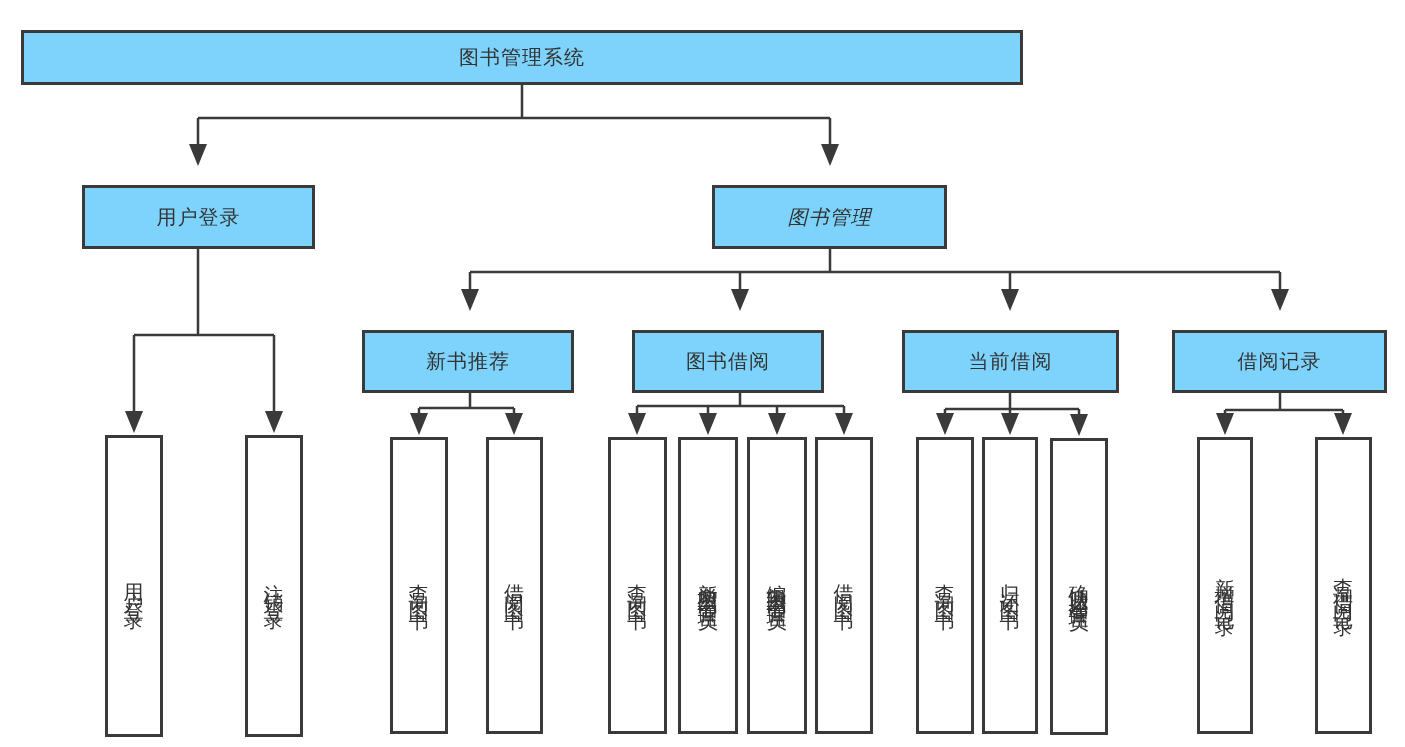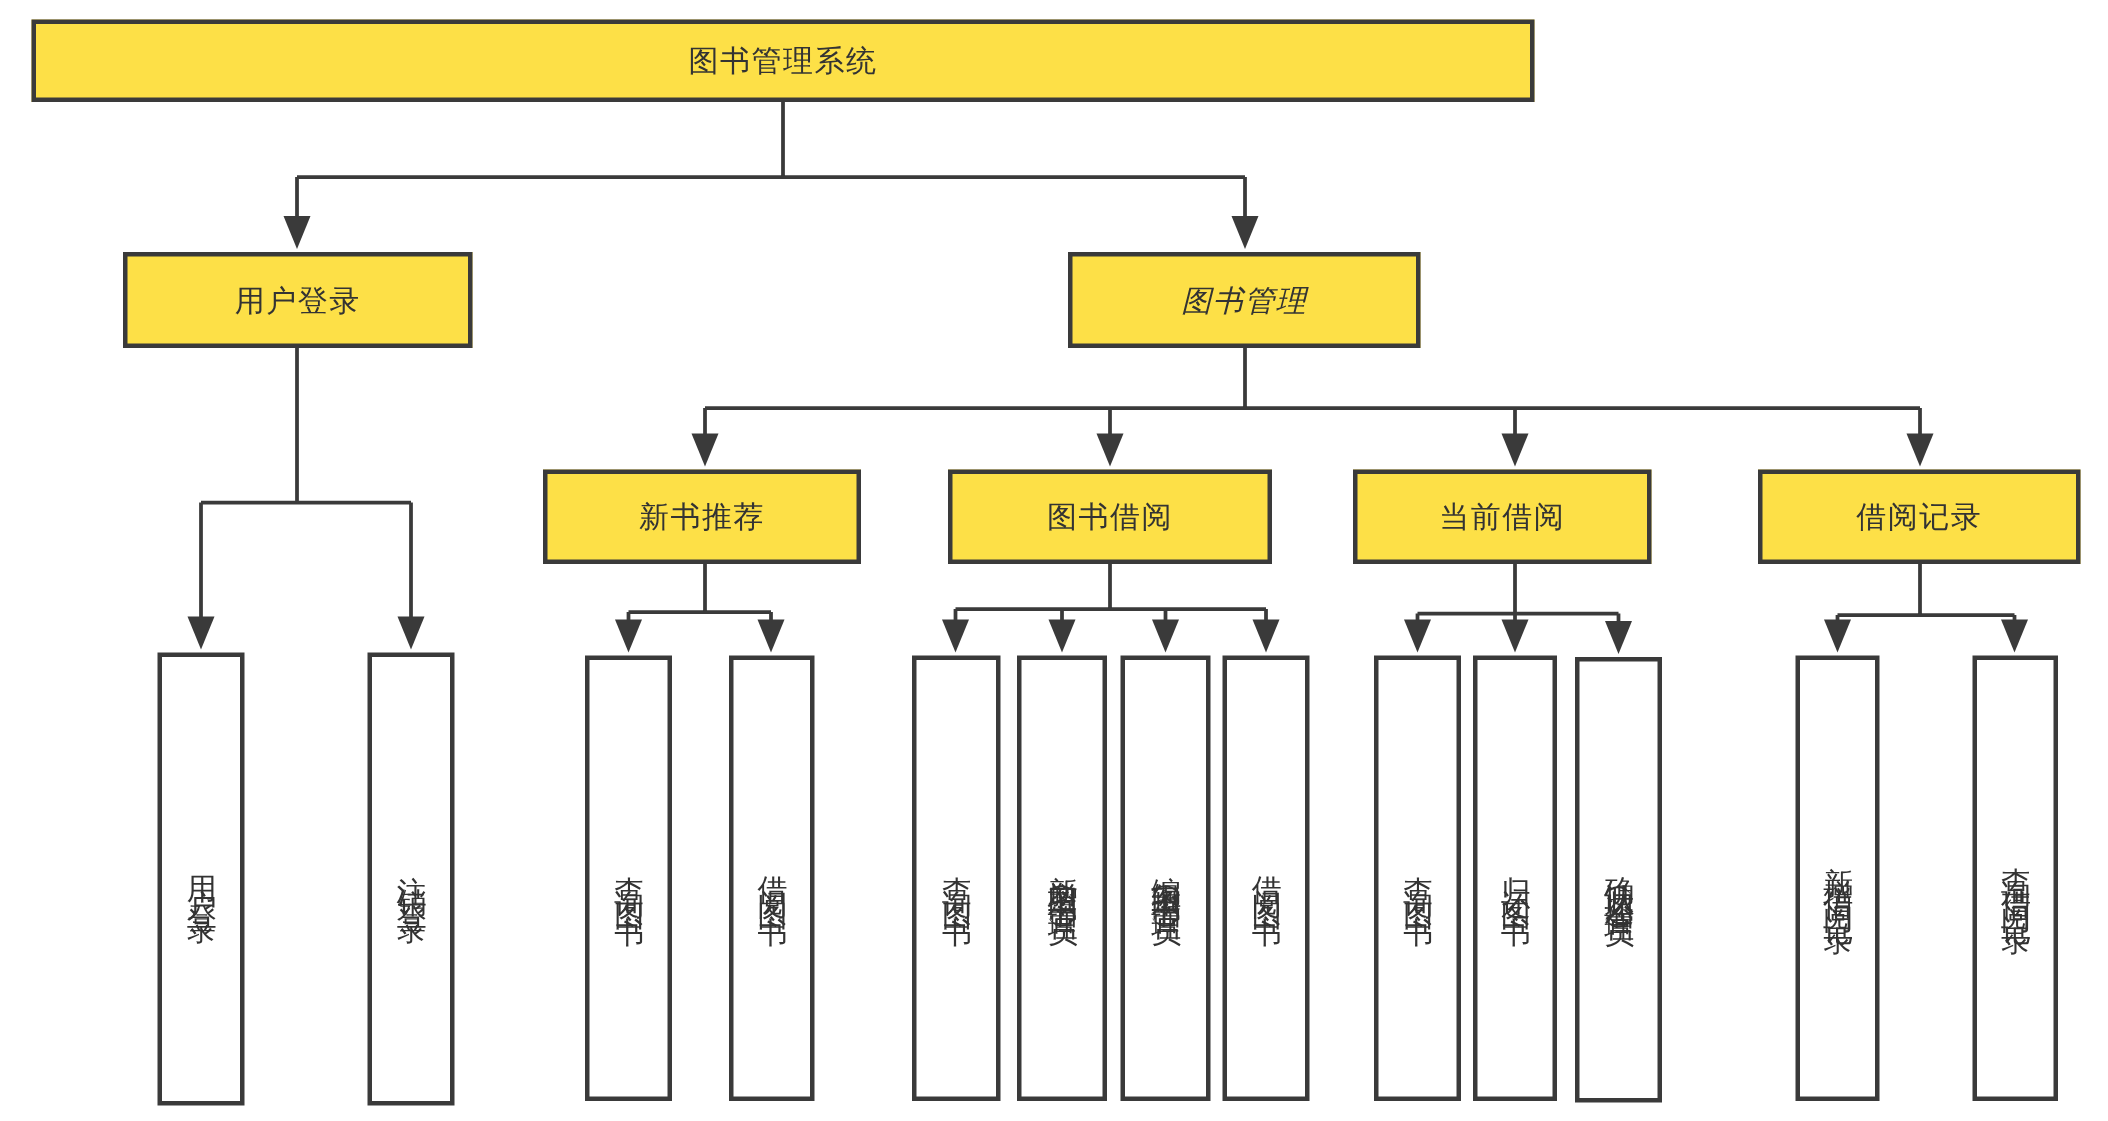--- a/index.html
+++ b/index.html
@@ -5,23 +5,23 @@
   html,body{margin:0;padding:0;background:#ffffff;}
   .canvas{
     position:relative;width:1405px;height:747px;background:#ffffff;
     font-family:"Liberation Sans",sans-serif;color:#333333;overflow:hidden;
   }
   .connectors{position:absolute;left:0;top:0;z-index:0;}
   .connectors path{stroke:#3a3a3a;stroke-width:2.5;fill:none;}
   .connectors polygon{fill:#3a3a3a;stroke:none;}
   .hnode{
     position:absolute;box-sizing:border-box;z-index:1;
-    border:3px solid #3a3a3a;background:#fde047;
+    border:3px solid #3a3a3a;background:#7dd3fc;
     display:flex;align-items:center;justify-content:center;
-    font-size:20px;letter-spacing:1px;white-space:nowrap;
+    font-size:20px;letter-spacing:1px;white-space:nowrap;margin-top:17px;
   }
   .vnode{
     position:absolute;box-sizing:border-box;z-index:1;
     border:3px solid #3a3a3a;background:#ffffff;
     display:flex;align-items:center;justify-content:center;
     writing-mode:vertical-rl;text-orientation:mixed;
     font-size:20px;letter-spacing:9px;line-height:1;
   }
   .watermark{
     position:absolute;right:4px;bottom:2px;z-index:5;
@@ -69,22 +69,22 @@
     <polygon points="1216,413 1234,413 1225,435"></polygon>
     <polygon points="1334,413 1352,413 1343,435"></polygon>
   </svg>
 
   <div class="hnode" style="left:21px;top:13px;width:1002px;height:55px;">图书管理系统</div>
 
   <div class="hnode" style="left:82px;top:168px;width:233px;height:64px;">用户登录</div>
   <div class="hnode" style="left:712px;top:168px;width:235px;height:64px;font-style:italic;">图书管理</div>
 
   <div class="hnode" style="left:362px;top:313px;width:212px;height:63px;text-align:center;">新书推荐</div>
-  <div class="hnode" style="left:632px;top:313px;width:216px;height:63px;">图书借阅</div>
-  <div class="hnode" style="left:902px;top:313px;width:199px;height:63px;">当前借阅</div>
+  <div class="hnode" style="left:632px;top:313px;width:192px;height:63px;">图书借阅</div>
+  <div class="hnode" style="left:902px;top:313px;width:217px;height:63px;">当前借阅</div>
   <div class="hnode" style="left:1172px;top:313px;width:215px;height:63px;">借阅记录</div>
 
   <div class="vnode" style="left:105px;top:435px;width:58px;height:302px;">用户登录</div>
   <div class="vnode" style="left:245px;top:435px;width:58px;height:302px;">注销登录</div>
 
   <div class="vnode" style="left:390px;top:437px;width:58px;height:297px;">查询图书</div>
   <div class="vnode" style="left:486px;top:437px;width:57px;height:297px;">借阅图书</div>
 
   <div class="vnode" style="left:608px;top:437px;width:59px;height:297px;">查询图书</div>
   <div class="vnode" style="left:678px;top:437px;width:60px;height:297px;letter-spacing:4px;">新增图书（管理员）</div>

